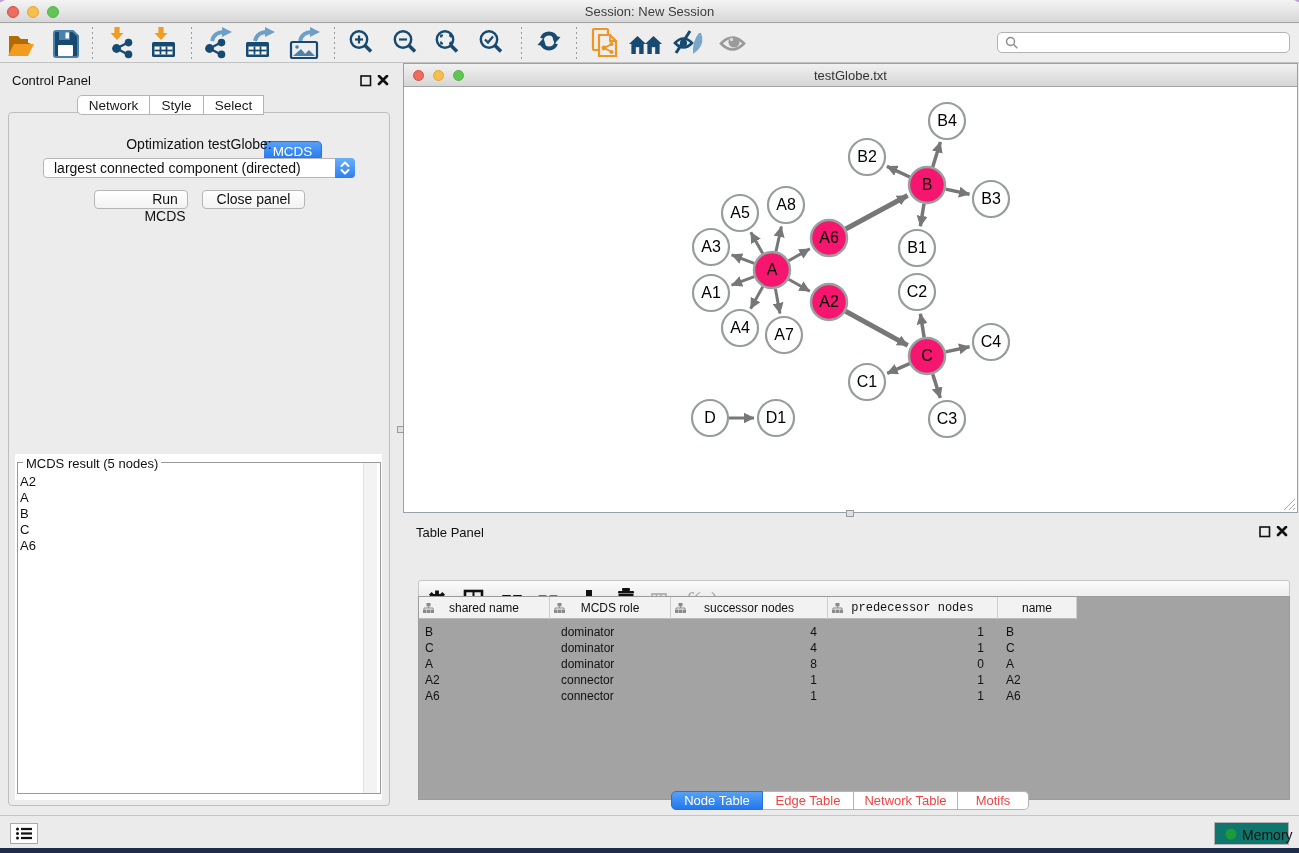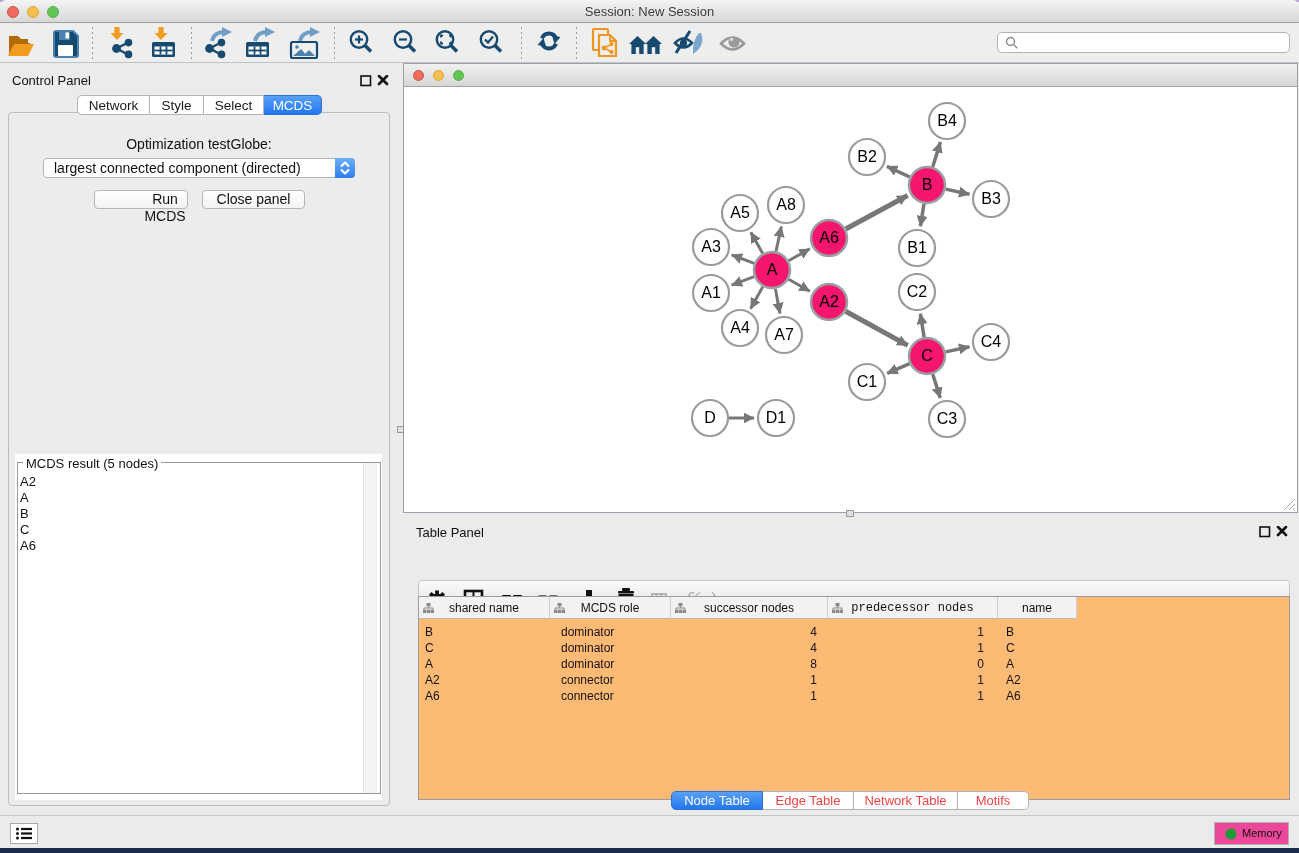--- a/index.html
+++ b/index.html
@@ -20,21 +20,21 @@
 
 #ctl-title { left:12px; top:73px; font-size:13px; color:#111; }
 #cp-panel { left:8px; top:112px; width:382px; height:694px; background:#ececec;
   border:1px solid #bdbdbd; border-radius:4px; }
 
 .tabbar { display:flex; position:absolute; }
 .tab { height:20px; background:#fff; border:1px solid #b4b4b4; border-left:none;
   font-size:13.5px; color:#1a1a1a; text-align:center; line-height:19px; }
 .tab.first { border-left:1px solid #b4b4b4; border-radius:5px 0 0 5px; }
 .tab.last { border-radius:0 5px 5px 0; }
-.tab.sel { background:linear-gradient(#57a1f6,#2277ee); color:#fff; border-color:#2a70d8; }
+.tab.sel { background:linear-gradient(#57a1f6,#2277ee); color:#fff; border-color:#2a70d8;margin-top:46px; }
 #cp-tabs { left:77px; top:95px; }
 #opt-label { left:8px; top:136px; width:382px; text-align:center; font-size:14px; color:#111; }
 #dropdown { left:43px; top:158px; width:312px; height:20px; background:#fff;
   border:1px solid #b6b6b6; border-radius:4px; font-size:14px; color:#111;
   line-height:18px; padding-left:10px; }
 #dd-btn { right:-1px; top:-1px; width:20px; height:20px; border-radius:0 4px 4px 0;
   background:linear-gradient(#6cb0f8,#2e7ef0); position:absolute; }
 .btn { position:absolute; height:19px; background:linear-gradient(#ffffff,#f2f2f2);
   border:1px solid #b6b6b6; border-radius:4px; font-size:14px; color:#111;
   text-align:center; line-height:17px; }
@@ -46,34 +46,34 @@
 #mcds-scroll { left:363px; top:463px; width:14px; height:330px; background:#f3f3f3; border-left:1px solid #e2e2e2;}
 
 #netwin { left:403px; top:63px; width:895px; height:450px; background:#fff;
   border:1px solid #97a1ab; }
 #net-titlebar { left:0; top:0; width:100%; height:23px;
   background:linear-gradient(#f1f1f1,#d6d6d6); border-bottom:1px solid #a3a3a3; position:absolute;}
 
 #tp-title { left:416px; top:525px; font-size:13px; color:#111; }
 #tp-toolbar { left:418px; top:552px; width:872px; height:36px;
   background:linear-gradient(#fbfbfb,#dcdcdc); border:1px solid #c6c6c6; border-radius:3px;margin-top:28px; }
-#tp-table { left:418px; top:596px; width:872px; height:204px; background:#fdba74; border:1px solid #9b9b9b; }
+#tp-table { left:418px; top:596px; width:872px; height:204px; background:#a3a3a3; border:1px solid #9b9b9b; }
 #tp-header { left:0; top:0; width:658px; height:22px; background:#f2f2f2;
   border-bottom:1px solid #b9b9b9; position:absolute; font-size:12px; color:#111; }
 .hcol { position:absolute; top:0; height:22px; border-right:1px solid #cfcfcf; text-align:center; line-height:22px; }
 .cell { position:absolute; font-size:12px; color:#111; height:16px; line-height:16px; }
 #tp-tabs { left:671px; top:791px; }
 .tab2 { height:19px; background:#fff; border:1px solid #b4b4b4; border-left:none;
   font-size:13px; color:#ef4444; text-align:center; line-height:18px; }
 .tab2.sel { background:linear-gradient(#57a1f6,#2277ee); color:#fff; border-color:#2a70d8; }
 
 #statussep { left:0; top:815px; width:1299px; height:1px; background:#c6c6c6; }
 #hambtn { left:10px; top:823px; width:28px; height:21px; background:#fdfdfd; border:1px solid #a9a9a9; }
-#membtn { left:1214px; top:822px; width:75px; height:23px; background:#ec4899; border:1px solid #b2b2b2;
-  font-size:11px; color:#111; }
+#membtn { left:1214px; top:822px; width:75px; height:23px; background:#0f766e; border:1px solid #b2b2b2;
+  font-size:14px; color:#111; }
 #navy { left:0; top:848px; width:1299px; height:5px; background:#1d2b4d; }
 </style>
 </head>
 <body>
 
 <div class="abs" style="left:0;top:0;width:1299px;height:2px;background:#bb9fd3;"></div>
 <div class="abs" id="titlebar">
   <div class="tl" style="left:7px;background:#ee6b60;border:0.5px solid #ce5248;"></div>
   <div class="tl" style="left:27px;background:#f5bf4f;border:0.5px solid #dfa735;"></div>
   <div class="tl" style="left:47px;background:#61c555;border:0.5px solid #58b14b;"></div>
@@ -199,20 +199,21 @@
 <div class="abs" id="mcds-box"></div>
 <div class="abs" id="mcds-scroll"></div>
 <div class="abs" id="mcds-legend">MCDS result (5 nodes)</div>
 <div class="abs" id="mcds-list">A2<br>A<br>B<br>C<br>A6</div>
 
 <div class="abs" id="netwin">
   <div id="net-titlebar">
     <div class="tl" style="left:9px;top:6px;width:11px;height:11px;border-radius:50%;position:absolute;background:#ee6b60;border:0.5px solid #ce5248;"></div>
     <div class="tl" style="left:29px;top:6px;width:11px;height:11px;border-radius:50%;position:absolute;background:#f5bf4f;border:0.5px solid #dfa735;"></div>
     <div class="tl" style="left:49px;top:6px;width:11px;height:11px;border-radius:50%;position:absolute;background:#61c555;border:0.5px solid #58b14b;"></div>
+    <div style="position:absolute;width:100%;text-align:center;top:4px;font-size:13px;color:#333;">testGlobe.txt</div>
   </div>
   <svg id="graph" width="893" height="425" style="position:absolute;left:0;top:24px;" viewBox="0 0 893 425">
 <defs>
         <marker id="arr" markerUnits="userSpaceOnUse" markerWidth="12" markerHeight="11" refX="10.5" refY="5.5" orient="auto">
           <path d="M0,0 L11,5.5 L0,11 Z" fill="#777"></path>
         </marker>
       </defs>
 <line x1="358.7" y1="165.4" x2="346.8" y2="144.2" stroke="#777" stroke-width="3" marker-end="url(#arr)"></line>
 <line x1="372.0" y1="163.4" x2="377.4" y2="138.5" stroke="#777" stroke-width="3" marker-end="url(#arr)"></line>
 <line x1="350.2" y1="175.3" x2="327.6" y2="166.8" stroke="#777" stroke-width="3" marker-end="url(#arr)"></line>

